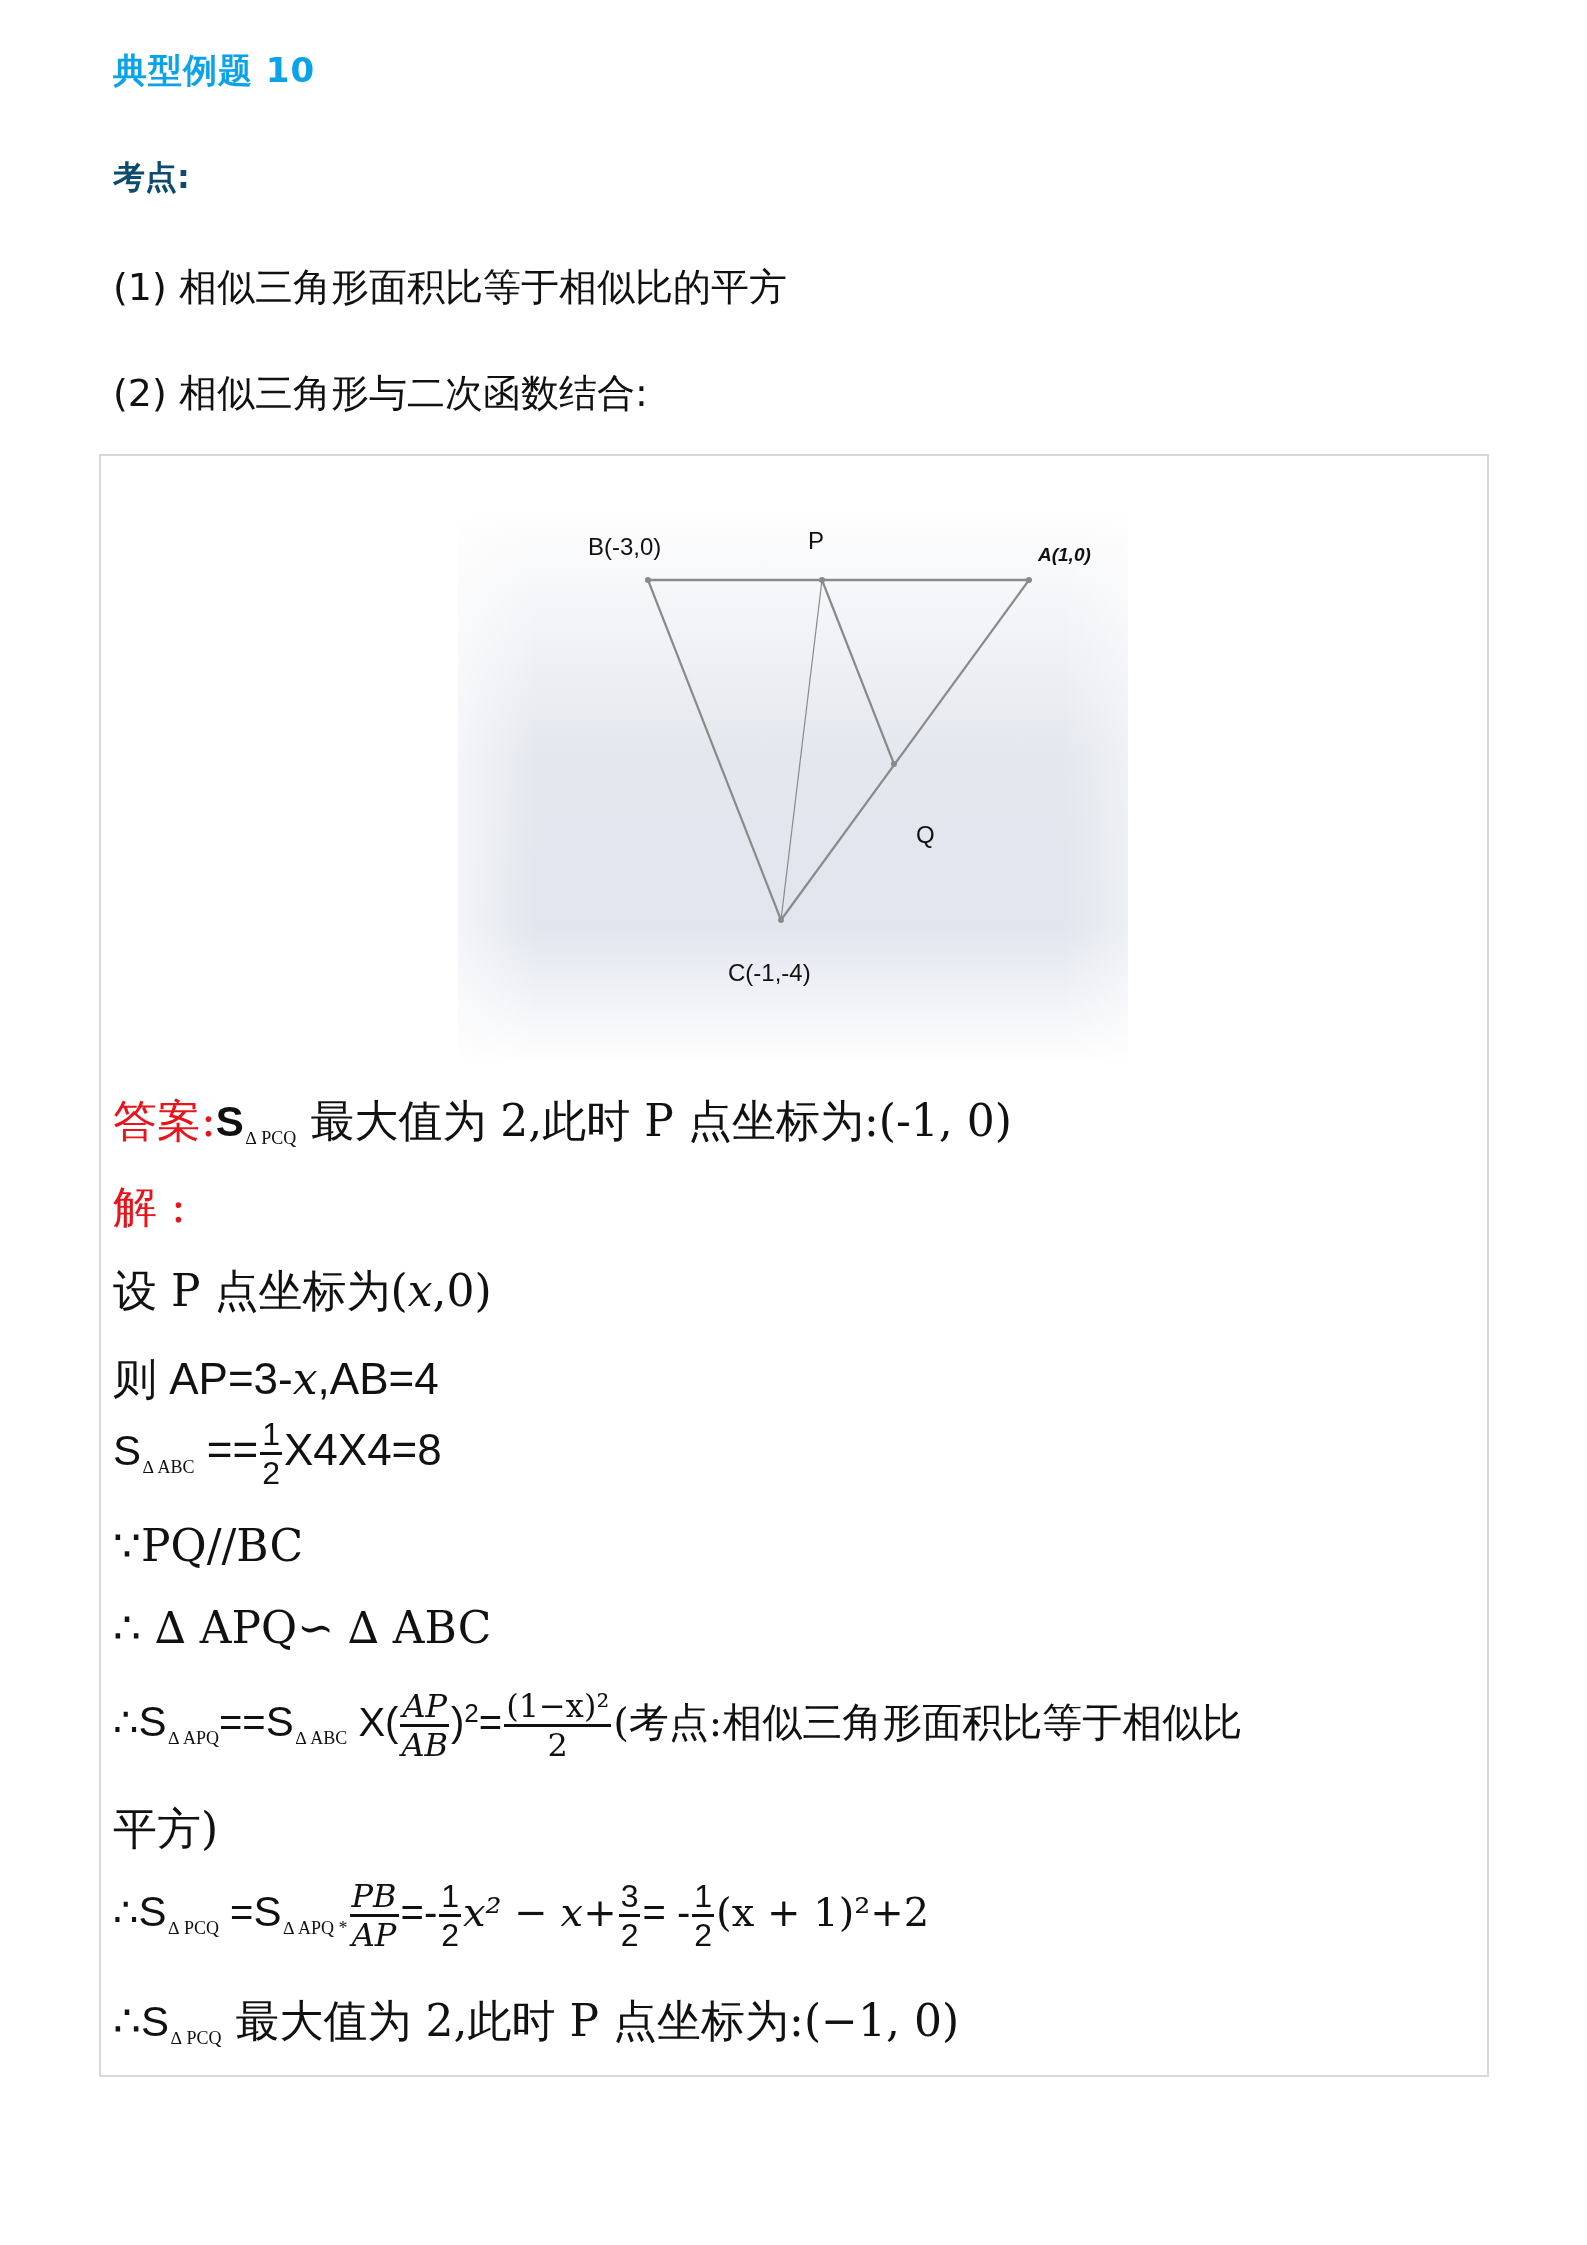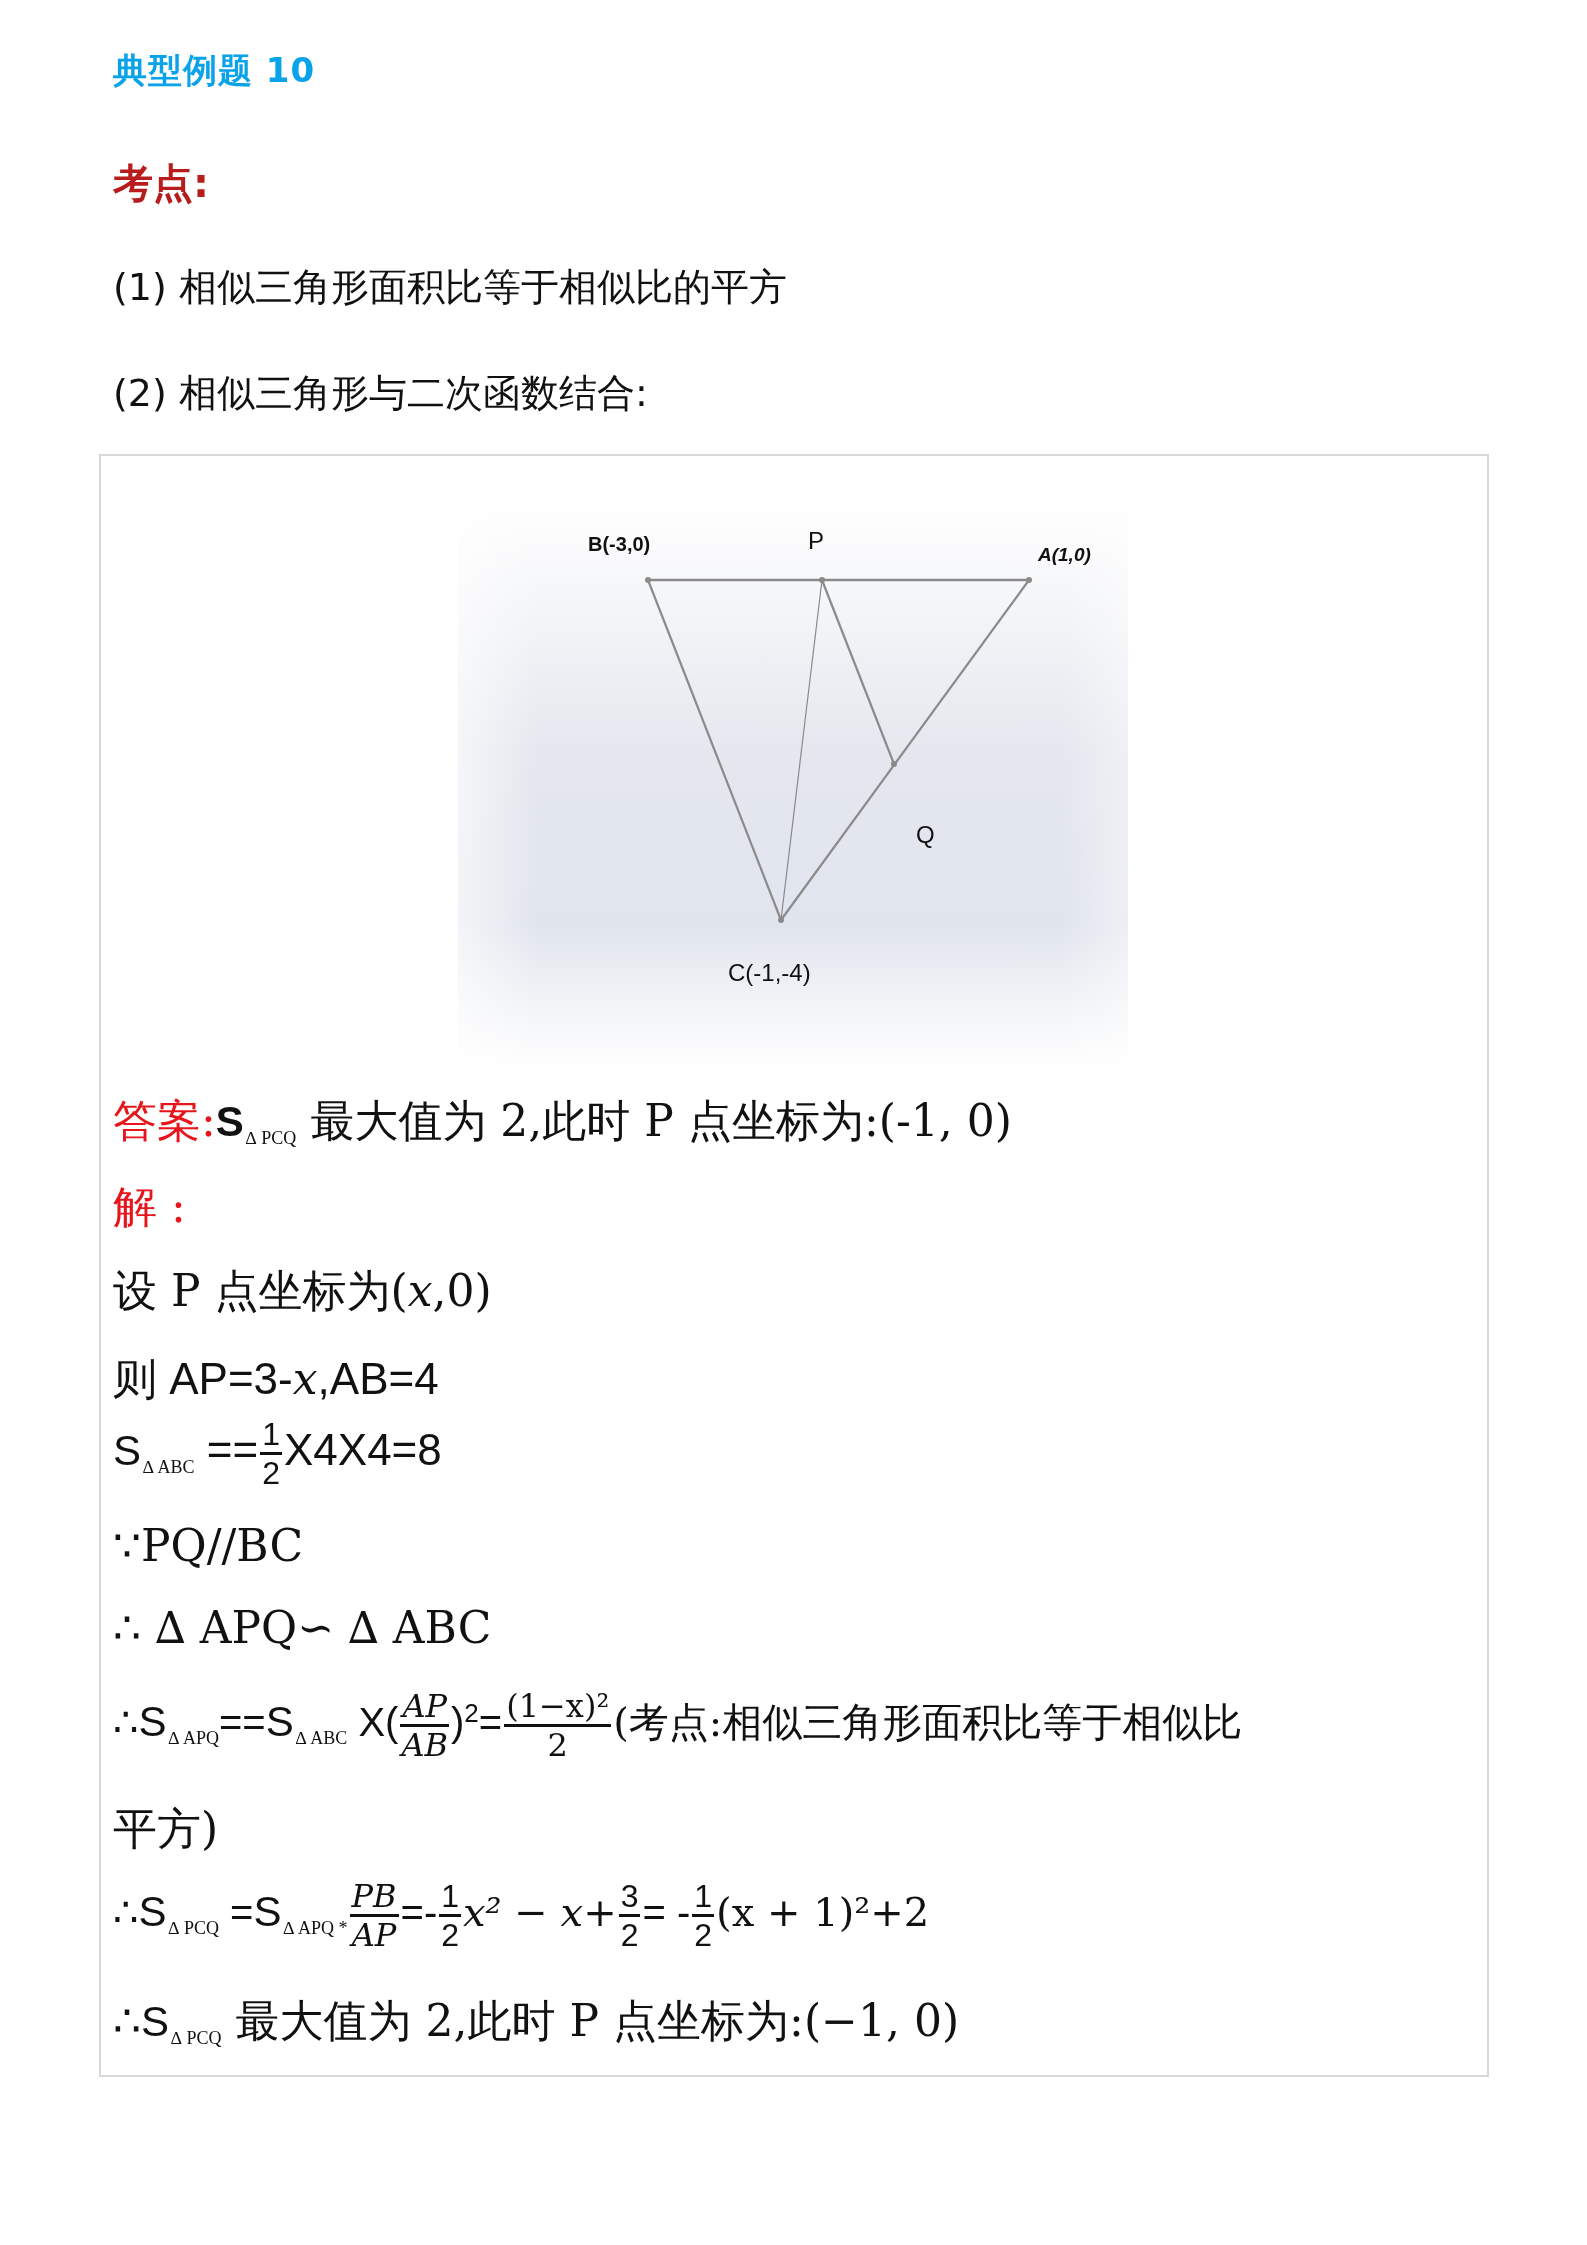--- a/index.html
+++ b/index.html
@@ -1,19 +1,19 @@
 <!DOCTYPE html>
 <html><head>
   <meta charset="utf-8">
   <style>
     html, body { margin: 0; padding: 0; background: #ffffff; }
     body { width: 1587px; height: 2245px; position: relative; overflow: hidden; font-family: "DejaVu Sans", sans-serif; color: #111; }
     .abs { position: absolute; }
     .title { left: 113px; top: 48px; font-size: 34px; font-weight: bold; color: #0ea5e9; letter-spacing: 1px; font-family: "DejaVu Sans", sans-serif; color:#0aa3ea; }
-    .kd-head { left: 113px; top: 156px; font-size: 40px; font-weight: bold; color: #b91c1c; }
+    .kd-head { left: 113px; top: 156px; font-size: 32px; font-weight: bold; color: #0c4a6e; }
     .kd-item { left: 113px; font-size: 38px; color: #111; font-family: "DejaVu Sans", sans-serif; }
     .box { left: 99px; top: 454px; width: 1390px; height: 1623px; border: 2px solid #d8d8d8; box-sizing: border-box; }
     .diagram { left: 458px; top: 503px; width: 670px; height: 564px; }
     .line { left: 113px; font-size: 44px; color: #111; white-space: nowrap; }
     .serif { font-family: "DejaVu Serif", "Liberation Serif", serif; }
     .sans { font-family: "Liberation Sans", sans-serif; }
     .red { color: #e8141b; }
     .sub { font-size: 18px; font-family: "Liberation Serif", serif; vertical-align: -8px; margin-left: 2px; }
     .bigS { font-family: "Liberation Sans", sans-serif; font-size: 42px; }
     .frac { display: inline-flex; flex-direction: column; align-items: center; vertical-align: middle; margin: 0 2px; line-height: 1; }
@@ -58,21 +58,21 @@
       <line x1="822" y1="580" x2="894" y2="764" stroke-width="2.2"></line>
     </g>
     <g fill="#8a8a8a">
       <circle cx="648" cy="580" r="3"></circle>
       <circle cx="822" cy="580" r="3"></circle>
       <circle cx="1029" cy="580" r="3"></circle>
       <circle cx="894" cy="764" r="3"></circle>
       <circle cx="781" cy="920" r="3"></circle>
     </g>
   </svg>
-  <div class="abs sans" style="left:130px;top:30px;font-size:20px;font-weight:bold;">B(-3,0)</div>
+  <div class="abs sans" style="left:130px;top:30px;font-size:24px;font-weight:normal;">B(-3,0)</div>
   <div class="abs sans" style="left:350px;top:24px;font-size:24px;">P</div>
   <div class="abs sans" style="left:580px;top:41px;font-size:19px;font-weight:bold;font-style:italic;">A(1,0)</div>
   <div class="abs sans" style="left:458px;top:318px;font-size:24px;">Q</div>
   <div class="abs sans" style="left:270px;top:440px;font-size:24px;margin-top:16px;">C(-1,-4)</div>
 </div>
 
 <div class="abs line serif" style="top:1092px">
   <span class="red">答案:</span><span class="bigS" style="font-weight:bold">S</span><span class="sub">∆ PCQ</span>
   <span>最大值为 2,此时 P 点坐标为:(-1, 0)</span>
 </div>

